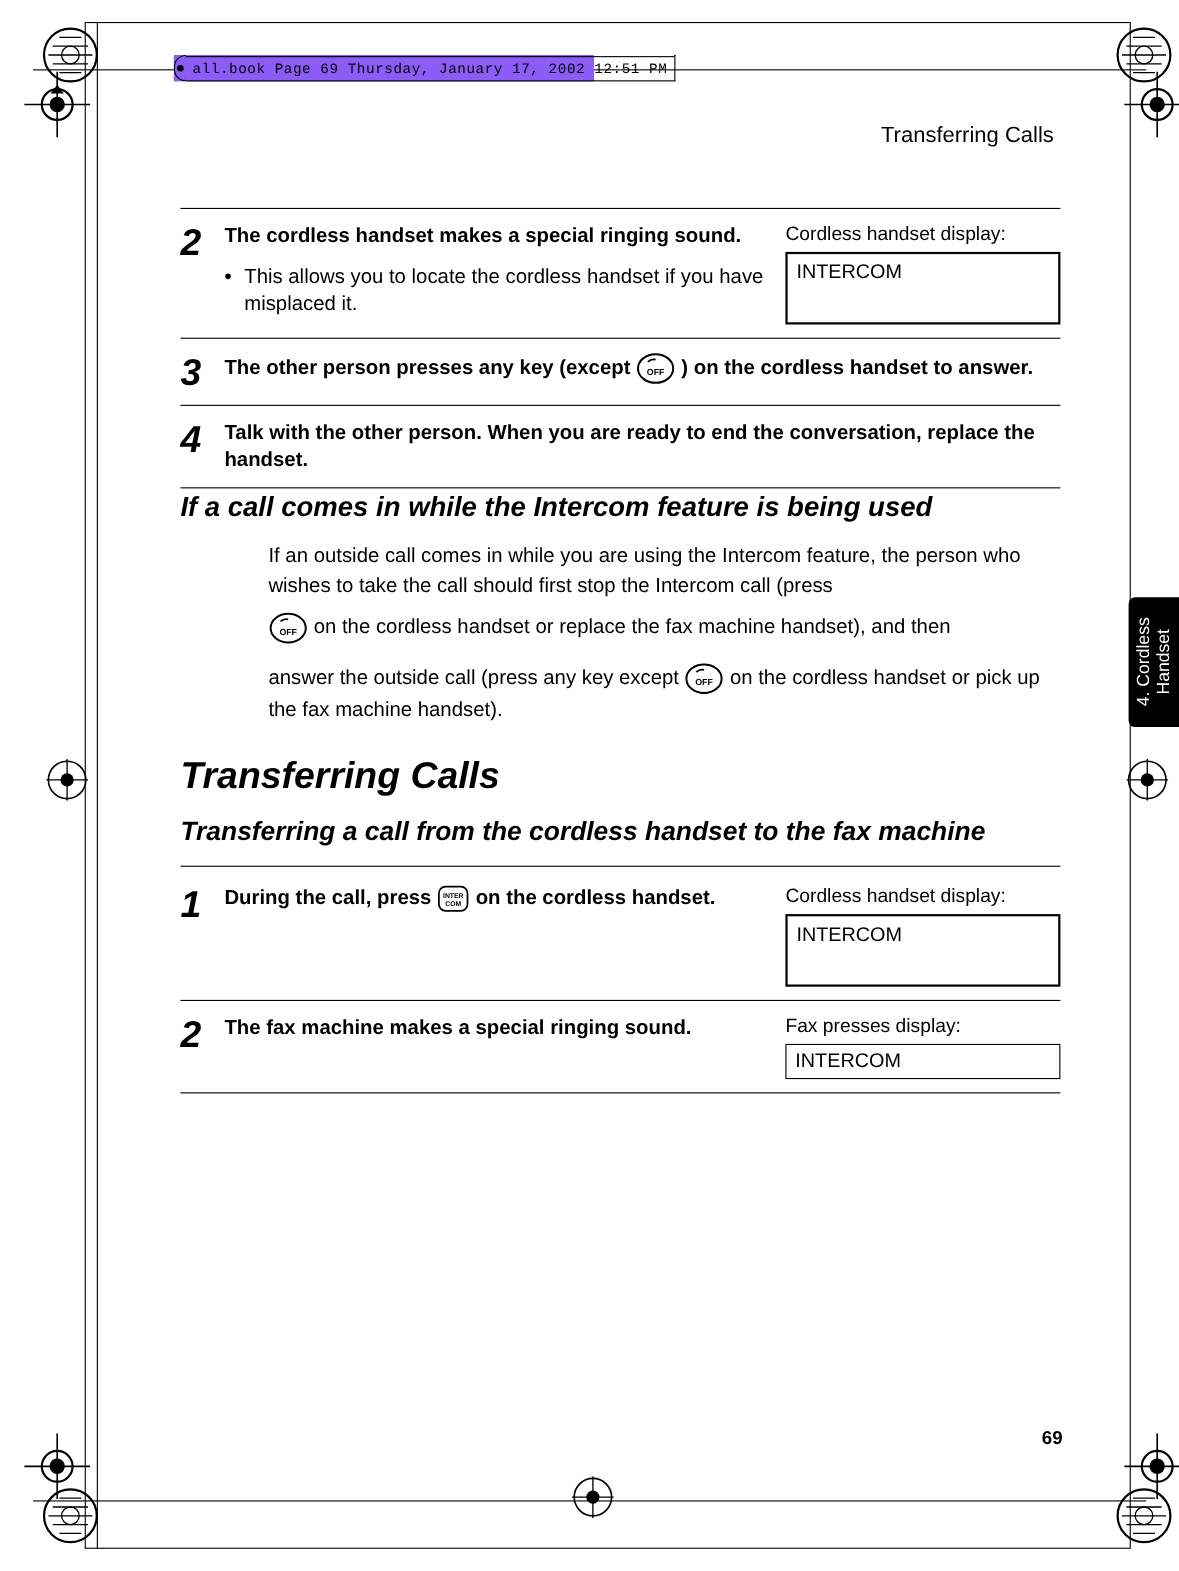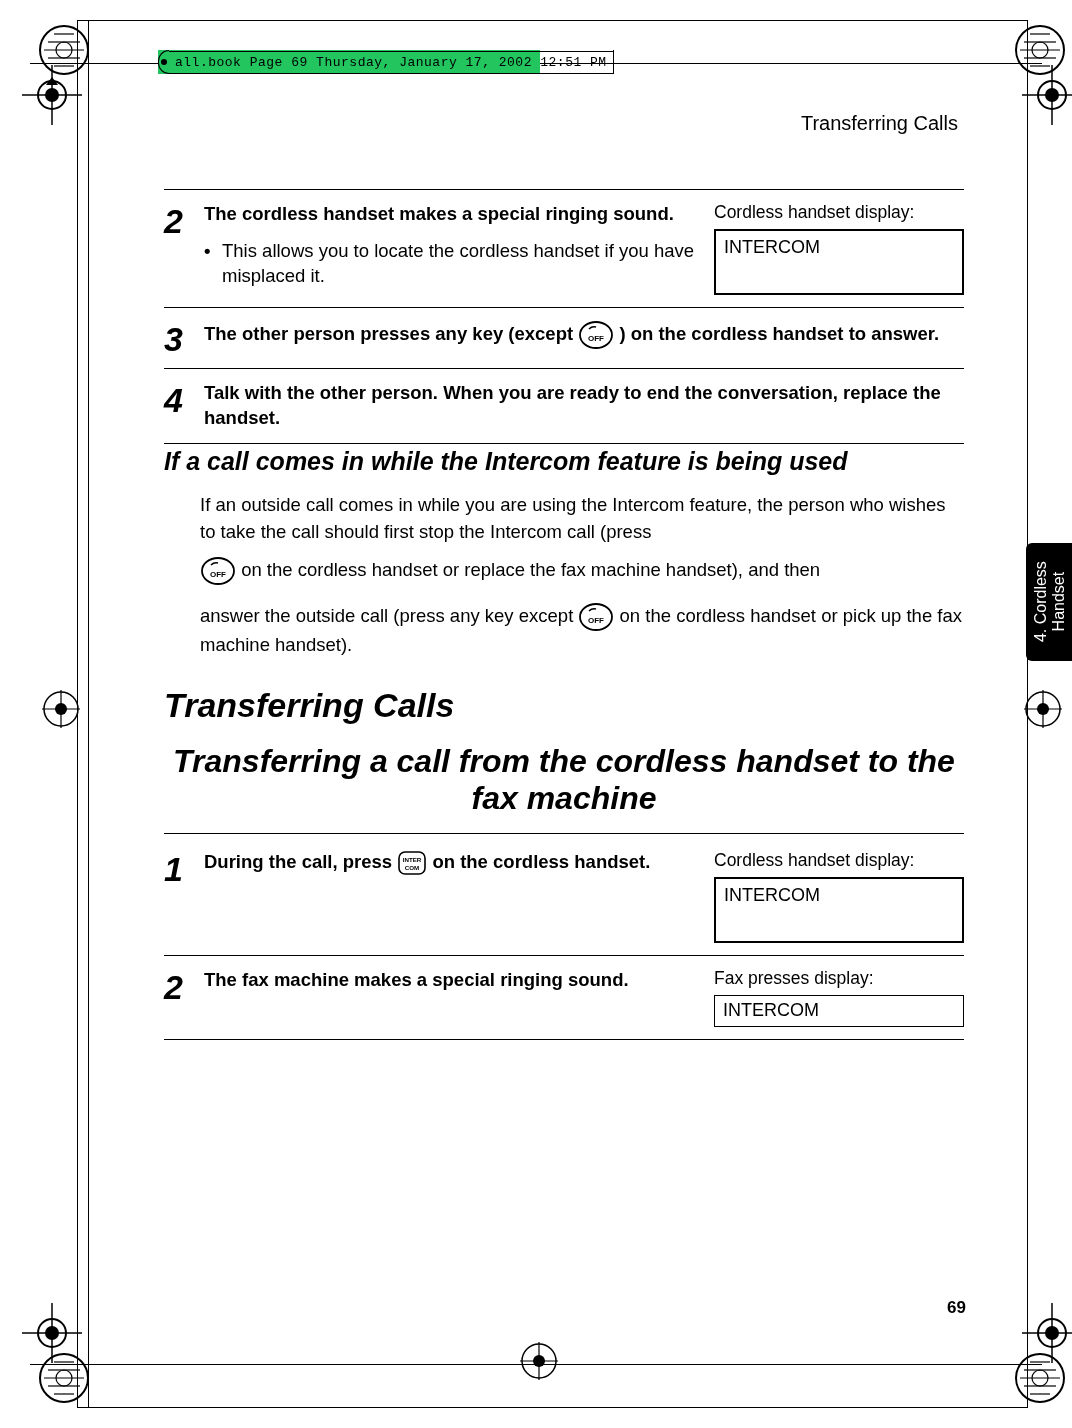--- a/index.html
+++ b/index.html
@@ -24,21 +24,21 @@
   .sc-br { right: 6px; bottom: 24px; }
   
   .side-long-line-left { position: absolute; left: 88px; top: 20px; bottom: 20px; border-left: 1px solid #000; }
   
   .target { position: absolute; width: 38px; height: 38px; }
   .target svg { width: 38px; height: 38px; display:block; }
   .tg-left { left: 42px; top: 690px; }
   .tg-right { right: 10px; top: 690px; }
   .tg-bottom { left: 520px; bottom: 48px; }
   
-  .file-header { position: absolute; left: 158px; top: 50px; width: 382px; height: 24px; display:flex; align-items:center; background:#22c55e; z-index:5;}
+  .file-header { position: absolute; left: 158px; top: 50px; width: 382px; height: 24px; display:flex; align-items:center; background:#8b5cf6; z-index:5;}
   .file-header .fh-left { width:16px; height:24px; border:1px solid #000; border-right:none; border-radius: 12px 0 0 12px; display:flex; align-items:center; justify-content:center;}
   .file-header .fh-text { flex:1; border-top:1px solid #000; border-bottom:1px solid #000; font-family: 'Courier New', monospace; font-size: 13px; letter-spacing: 0.5px; padding: 3px 6px; white-space: nowrap; }
   .file-header .fh-right { width:8px; height:24px; border:1px solid #000; border-left:none; }
   
   .content { position: absolute; left: 164px; top: 112px; width: 800px; }
   
   .running-head { text-align: right; font-size: 20px; margin-bottom: 54px; margin-right: 6px; }
   
   .step-block { border-top: 1px solid #000; padding: 12px 0 12px 0; display:flex; }
   .step-block.no-border { border-top: none; }
@@ -52,21 +52,21 @@
   .display-box { border: 2px solid #000; padding: 6px 8px; height: 66px; font-size: 18px; }
   .display-box.small { border: 1.5px solid #000; height: 32px; padding: 4px 8px; }
   
   .icon-off { display: inline-flex; vertical-align: middle; width: 36px; height: 30px; }
   .icon-off svg { width:36px; height:30px; }
   .icon-inter { display: inline-flex; vertical-align: middle; width: 30px; height: 26px; }
   .icon-inter svg { width:30px; height:26px; }
   
   .section-heading { font-size: 25px; font-weight: bold; font-style: italic; margin: 3px 0 16px 0; }
   
-  .body-para { font-size: 18.5px; line-height: 1.45; margin-left: 36px; margin-bottom: 10px; }
+  .body-para { font-size: 18.5px; line-height: 1.45; margin-left: 80px; margin-bottom: 10px; }
   .body-para.with-icon { display:block; }
   
   .main-title { font-size: 34px; font-weight: bold; font-style: italic; margin: 28px 0 18px 0; }
   
   .side-tab { position: absolute; right: 0px; top: 543px; width: 46px; height: 118px; background: #000; color: #fff; font-size: 16px; display:flex; align-items:center; justify-content:center; border-radius: 6px 0 0 6px; z-index:10;}
   .side-tab .rot { transform: rotate(-90deg); white-space: nowrap; line-height: 1.1; text-align:center; }
   
   .page-num { position: absolute; right: 106px; bottom: 110px; font-size: 17px; font-weight: bold; }
   
   .hr-full { border: none; border-top: 1px solid #000; margin: 0; }
@@ -271,21 +271,21 @@
           <ellipse cx="18" cy="15" rx="16" ry="13" fill="none" stroke="#000" stroke-width="1.8"></ellipse>
           <path d="M11 9 Q14 6 18 7" stroke="#000" stroke-width="1.6" fill="none"></path>
           <text x="18" y="21" font-size="8" font-weight="bold" text-anchor="middle" font-family="Arial">OFF</text>
         </svg>
     </span>
     <span> on the cordless handset or pick up the fax machine handset).</span>
   </div>
 
   <div class="main-title">Transferring Calls</div>
 
-  <div class="section-heading" style="font-size:32px; margin-top:14px;text-align:center;">Transferring a call from the cordless handset to the fax machine</div>
+  <div class="section-heading" style="font-size:24px; margin-top:14px;">Transferring a call from the cordless handset to the fax machine</div>
 
   <hr class="hr-full" style="margin-top:12px;">
   <div class="step-block no-border" style="padding-top:16px;">
     <div class="step-num">1</div>
     <div class="step-body">
       <b>
         <span>During the call, press </span>
         <span class="icon-inter">
           <svg viewBox="0 0 30 26">
               <rect x="2" y="2" width="26" height="22" rx="6" ry="6" fill="none" stroke="#000" stroke-width="1.6"></rect>

